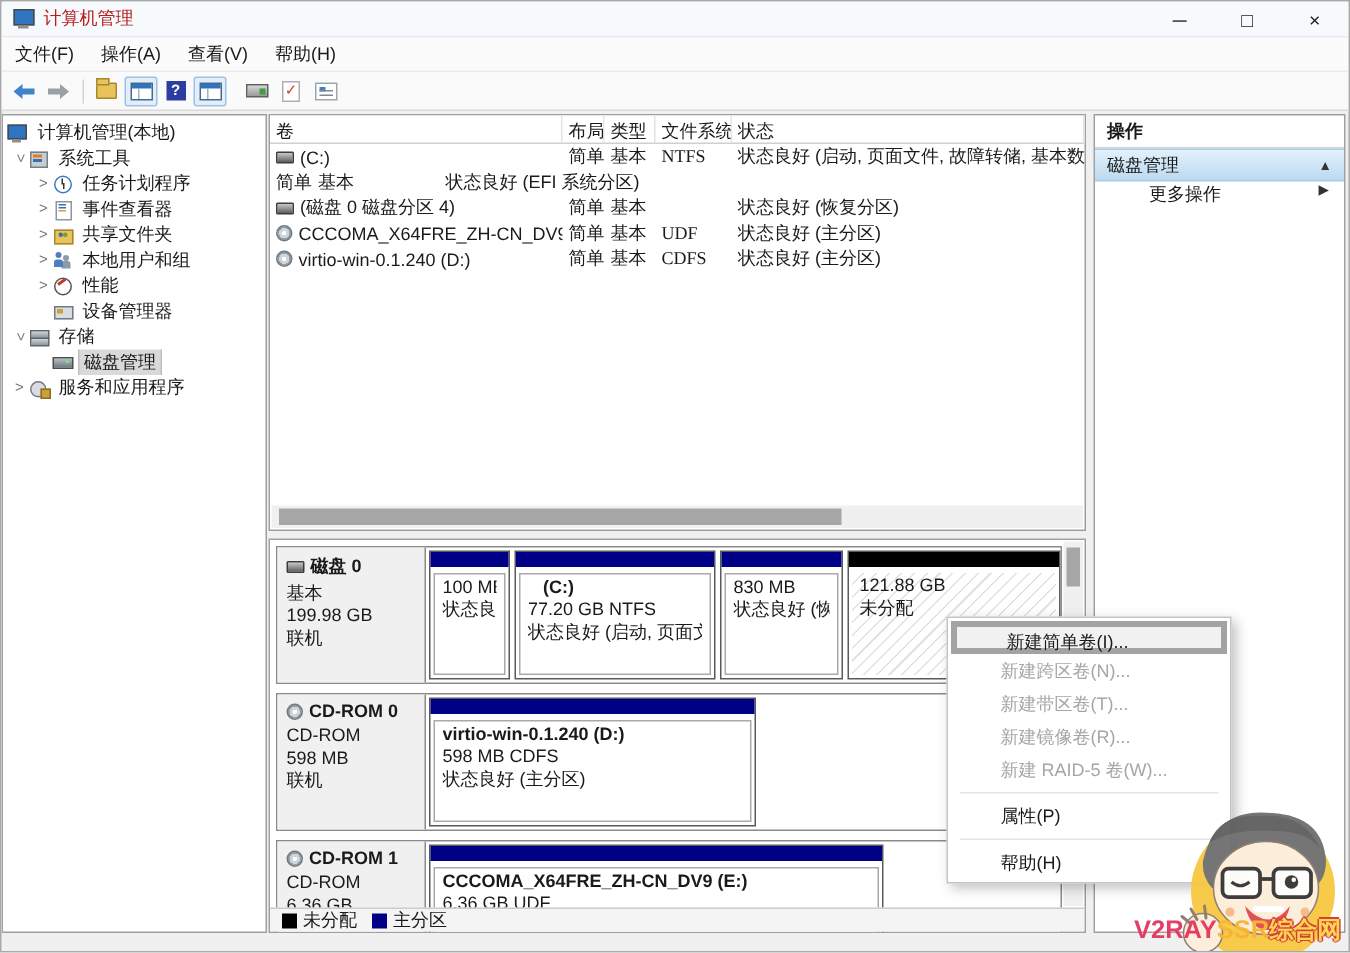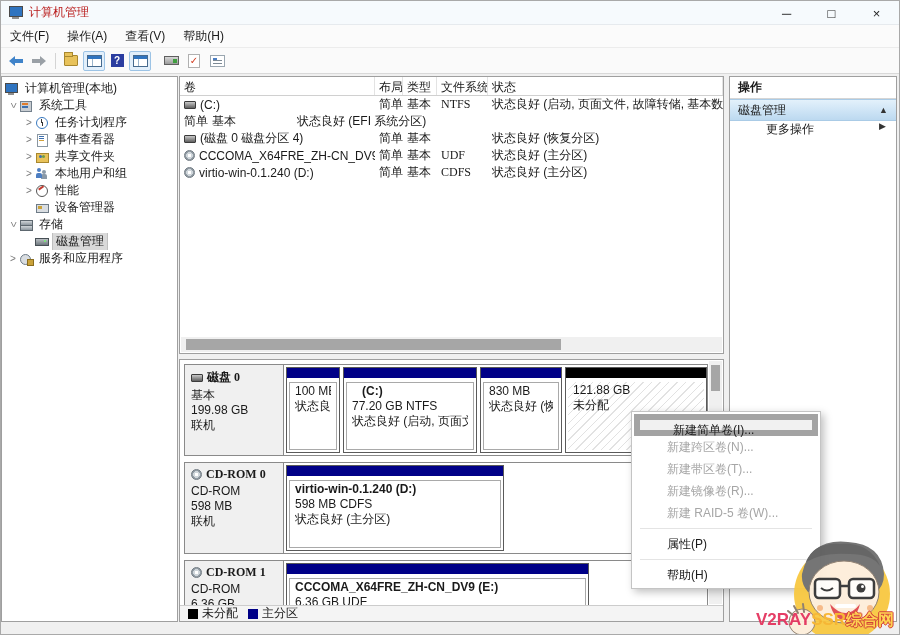--- a/index.html
+++ b/index.html
@@ -83,21 +83,21 @@
   .vl-cell { padding:0 4px; overflow:hidden; white-space:nowrap; flex:none; }
   .volcell { display:flex; align-items:center; gap:4px; }
   .vi-disk { width:12px; height:8px; background:linear-gradient(#c8c8c8,#5f5f5f); border:1px solid #3c3c3c; border-radius:1px; flex:none; }
   .vi-cd { width:11px; height:11px; border-radius:50%; border:1px solid #707a82; background:radial-gradient(circle, #fff 0 1.5px, #cfd6db 1.5px 3.5px, #949ea6 3.5px); flex:none; }
   .hscroll { position:absolute; left:1px; right:1px; bottom:1px; height:15px; background:#f0f0f0; }
   .hthumb { position:absolute; left:5px; top:2px; width:375px; height:11px; background:#a6a6a6; }
   
   #disk-region { position:absolute; left:0; top:283px; width:545px; height:263px; background:#fff; border:1px solid #9f9f9f; overflow:hidden; }
   .disk-row { position:absolute; left:4px; width:524px; height:92px; border:1px solid #8a8a8a; background:#fff; display:flex; }
   .disk-label { width:99px; background:#f0f0f0; border-right:1px solid #8a8a8a; padding:4px 6px; overflow:hidden; }
-  .dl-title { display:flex; align-items:center; gap:4px; font-weight:bold; margin-bottom:2px; white-space:nowrap;font-family:Liberation Serif, serif; }
+  .dl-title { display:flex; align-items:center; gap:4px; font-weight:bold; margin-bottom:2px; white-space:nowrap; }
   .dl-line { line-height:15px; white-space:nowrap; }
   .disk-parts { position:relative; flex:1; }
   .part { position:absolute; top:2px; bottom:2px; border:1px solid #5a5a5a; background:#fff; }
   .part-bar { height:10px; }
   .part-inner { position:absolute; left:2px; right:2px; top:14px; bottom:2px; border:1px solid #a9a9a9; padding:1px 5px; overflow:hidden; }
   .part.unalloc .part-inner { border:none; background:
       repeating-linear-gradient(135deg, #ffffff 0 5px, #e2e2e2 5px 6px); }
   .pt { line-height:15px; font-weight:bold; white-space:nowrap; overflow:hidden; }
   .pt.indent { text-indent:10px; }
   .pl { line-height:15px; white-space:nowrap; overflow:hidden; }
@@ -108,21 +108,21 @@
   .vthumb { position:absolute; left:2px; top:4px; width:9px; height:26px; background:#a6a6a6; }
   
   .ap-header { height:22px; display:flex; align-items:center; padding-left:8px; font-weight:bold; border-bottom:1px solid #d5d5d5; }
   .ap-section { height:22px; display:flex; align-items:center; padding:0 8px; background:linear-gradient(#e3f1fb,#bcd9f0); border-top:1px solid #aacbe6; border-bottom:1px solid #aacbe6; }
   .ap-section .grow, .ap-more .grow { flex:1; }
   .ap-arrow { font-size:9px; color:#333; }
   .ap-more { height:22px; display:flex; padding:0 10px 0 36px; }
   
   #ctx-menu { position:absolute; left:630px; top:410px; width:190px; background:#fff; border:1px solid #c4c4c4; box-shadow:3px 3px 8px rgba(0,0,0,.25); padding:2px 0; }
   .cm-item { height:22px; line-height:22px; padding-left:33px; white-space:nowrap; font-size:12px; margin:0 2px; }
-  .cm-item.hl { background:#f1f1f1; border:6px solid #a3a3a3; line-height:20px; }
+  .cm-item.hl { background:#f1f1f1; border:4px solid #a3a3a3; line-height:20px; }
   .cm-item.dis { color:#a6a6a6; }
   .cm-sep { height:1px; background:#e4e4e4; margin:4px 8px; }
   
   #watermark { position:absolute; right:0; bottom:0; width:145px; height:102px; overflow:hidden; opacity:.95; pointer-events:none; }
   .wm-text { position:absolute; left:2px; bottom:3px; width:100%; font-weight:bold; font-size:17px; letter-spacing:0; white-space:nowrap; }
   .wm-1 { color:#e4345e; }
   .wm-2 { color:#f7b32b; }
   .wm-3 { color:#ffd24a; text-shadow:-1px 0 0 #d2372f, 1px 0 0 #d2372f, 0 -1px 0 #d2372f, 0 1px 0 #d2372f; font-size:16px; }
   
   .arr { display:block; }

